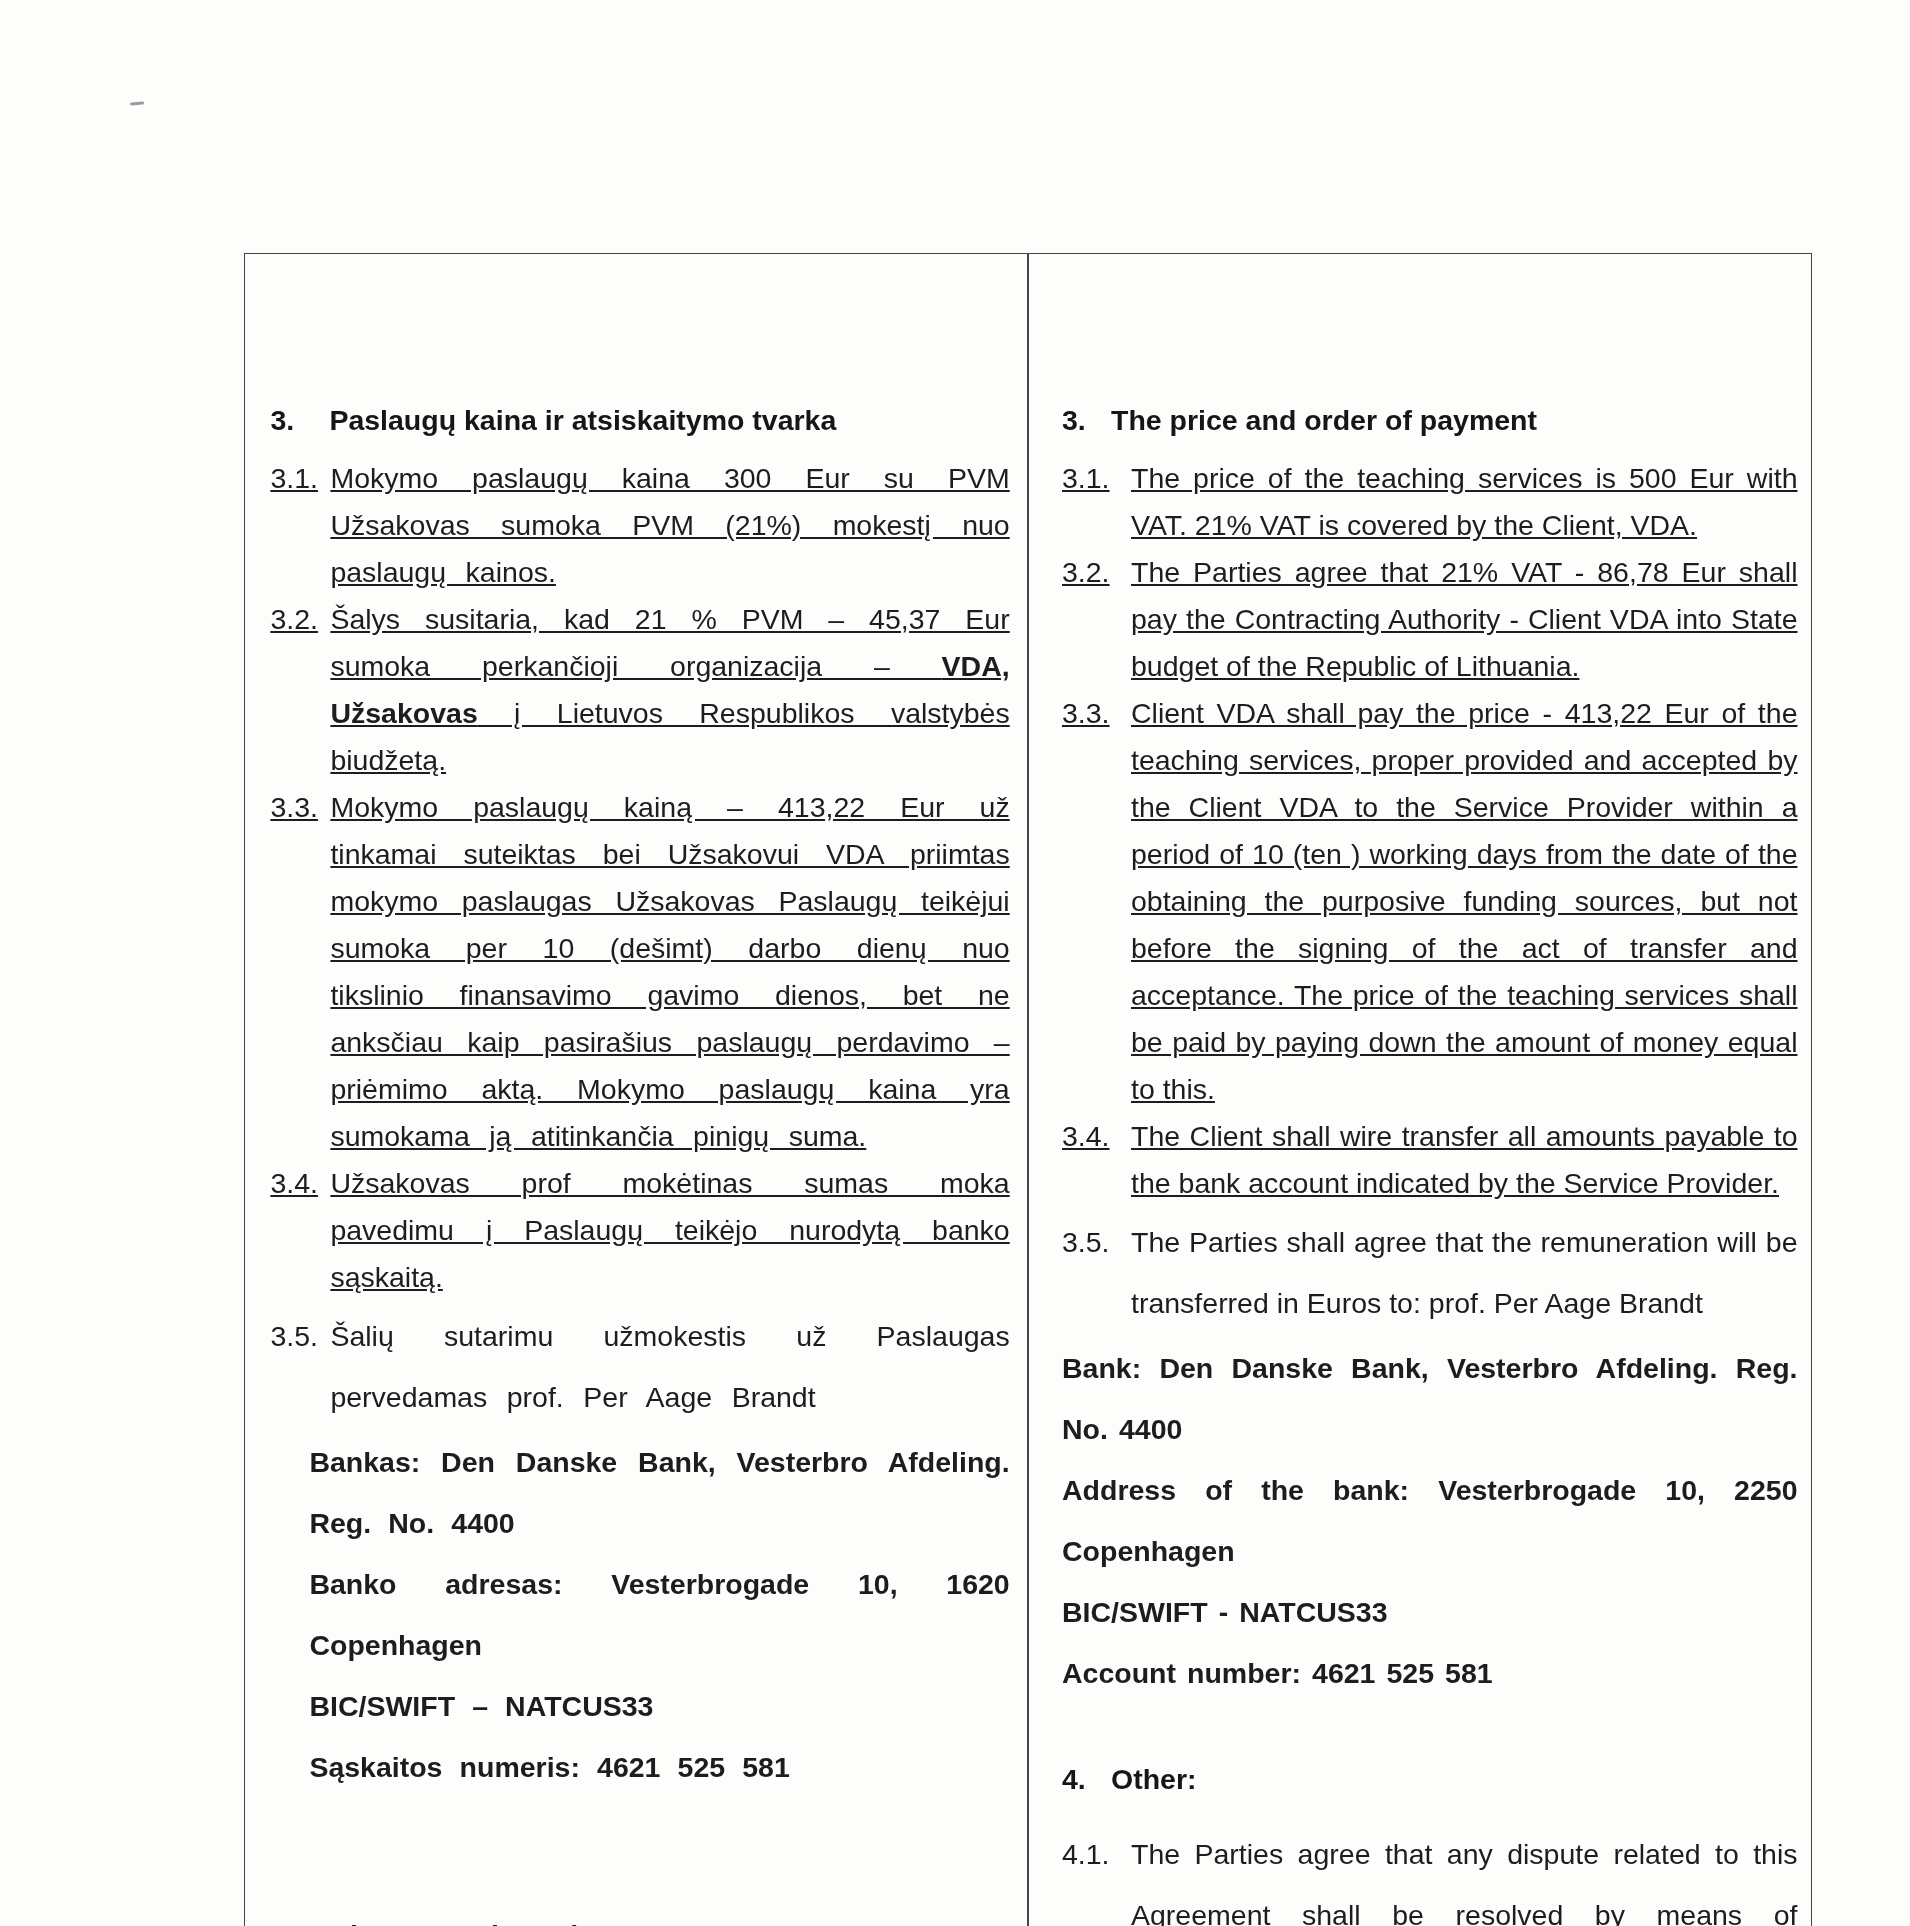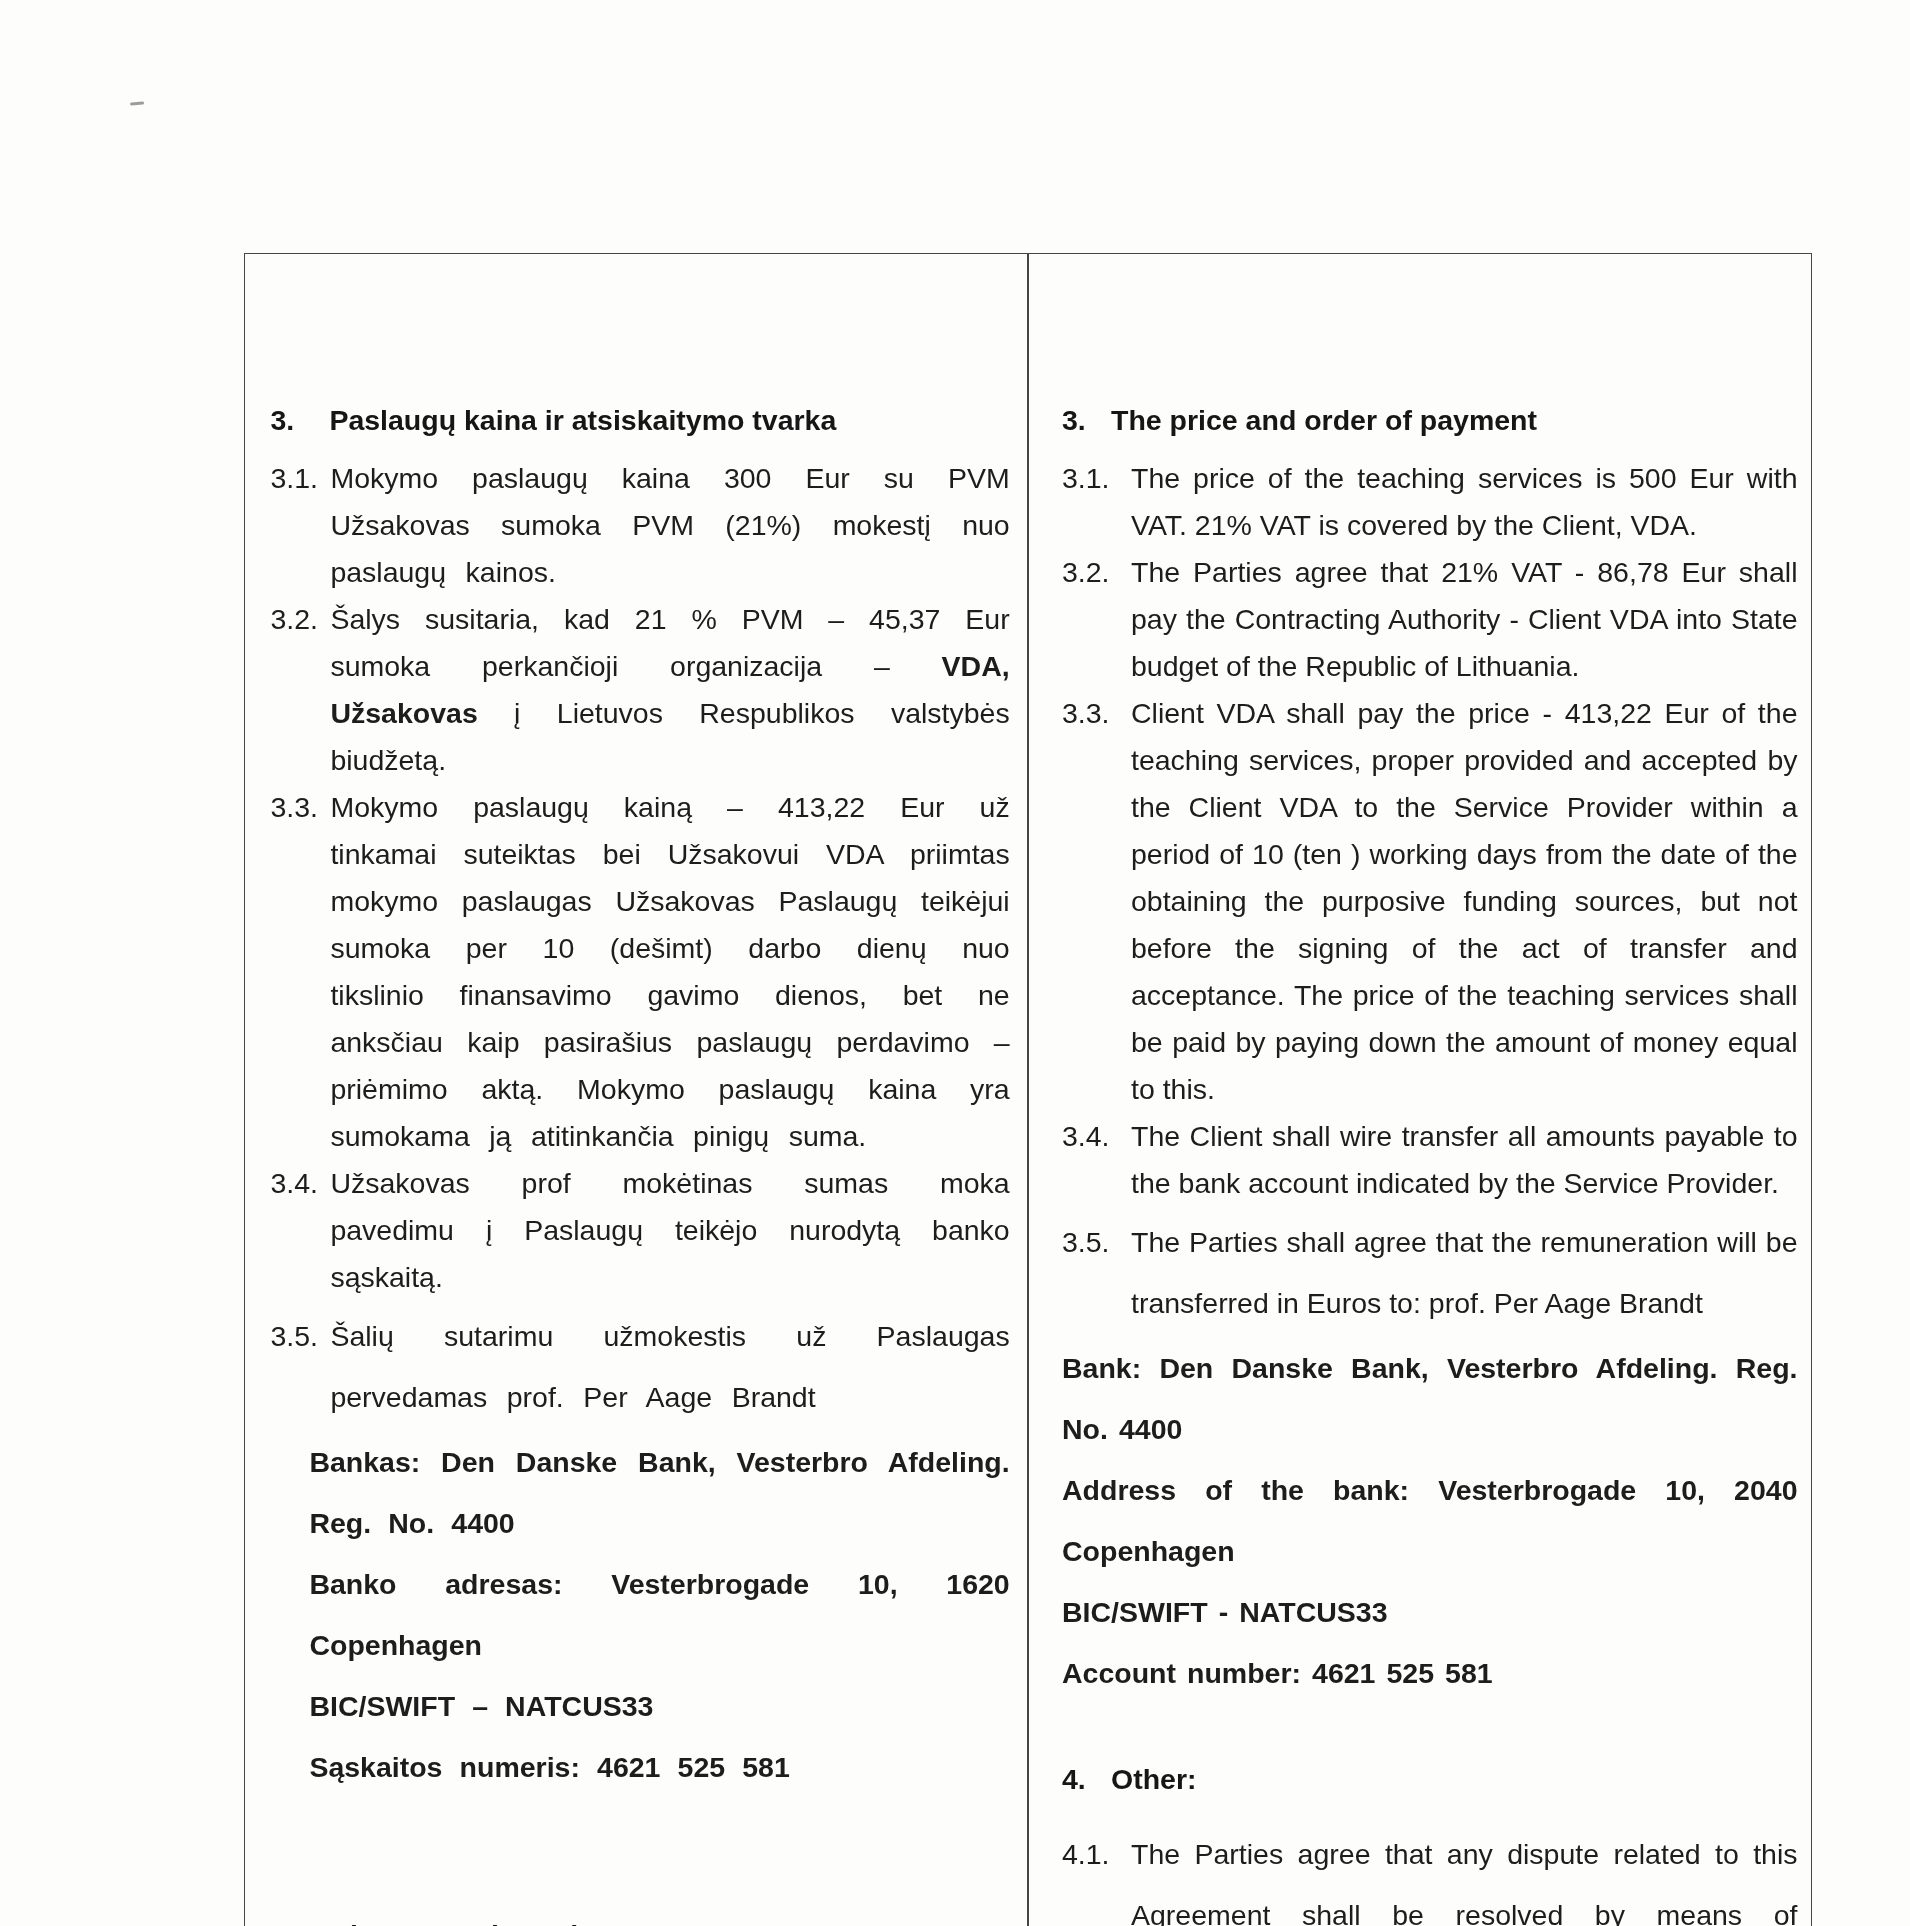--- a/index.html
+++ b/index.html
@@ -51,21 +51,21 @@
   .sec-h.h4-en { margin-top:52px; margin-bottom:21px; }
 
   .item { display:flex; }
   .item .num { flex:none; }
   .col-lt .item .num { width:60px; }
   .col-en .item .num { width:69px; }
   .item .body { flex:1; text-align:justify; }
   .col-lt .item .body { word-spacing:11.6px; }
   .col-en .item .body { word-spacing:0; }
 
-  .t  { line-height:47px; }   
+  .t  { line-height:47px;text-decoration:underline; }   
   .ls { line-height:61px; }   
   .item.ls { margin-top:5.4px; }
 
   .bank { margin-top:3.9px; }
   .bank-lt { padding-left:39px; }
   .bank-line { text-align:justify; line-height:61px;font-weight:bold; }
   .bank-lt .bank-line { word-spacing:9.2px; }
   .bank-en .bank-line { word-spacing:3.1px; }
 
   b { font-weight:bold; }
@@ -153,21 +153,21 @@
         <p class="body">The Client shall wire transfer all amounts payable to the bank account indicated by the Service Provider.</p>
       </div>
 
       <div class="item ls">
         <span class="num">3.5.</span>
         <p class="body">The Parties shall agree that the remuneration will be transferred in Euros to: prof. Per Aage Brandt</p>
       </div>
 
       <div class="bank bank-en">
         <p class="bank-line">Bank: Den Danske Bank, Vesterbro Afdeling. Reg. No. 4400</p>
-        <p class="bank-line">Address of the bank: Vesterbrogade 10, 2040 Copenhagen</p>
+        <p class="bank-line">Address of the bank: Vesterbrogade 10, 2250 Copenhagen</p>
         <p class="bank-line">BIC/SWIFT - NATCUS33</p>
         <p class="bank-line">Account number: 4621 525 581</p>
       </div>
 
       <div class="sec-h h4-en">
         <span class="num">4.</span>
         <span class="ttl">Other:</span>
       </div>
 
       <div class="item ls sec4-item">

